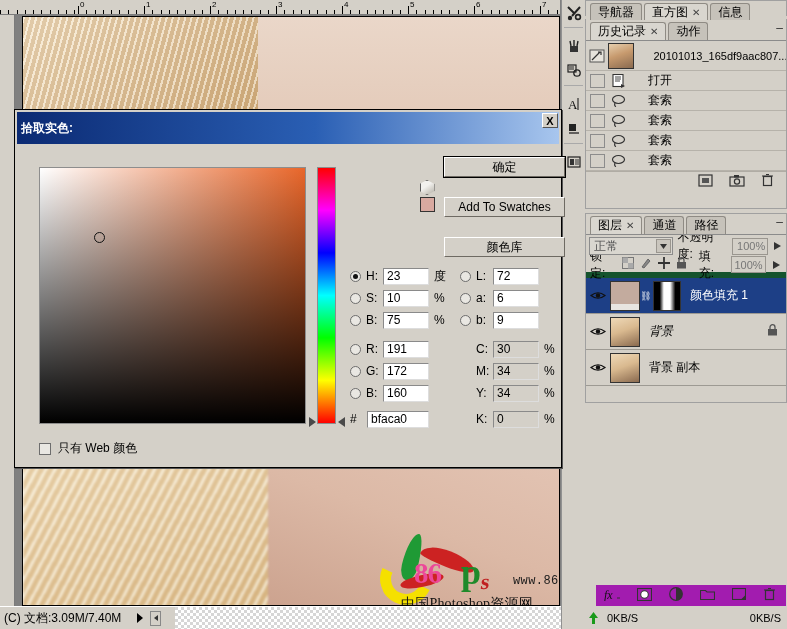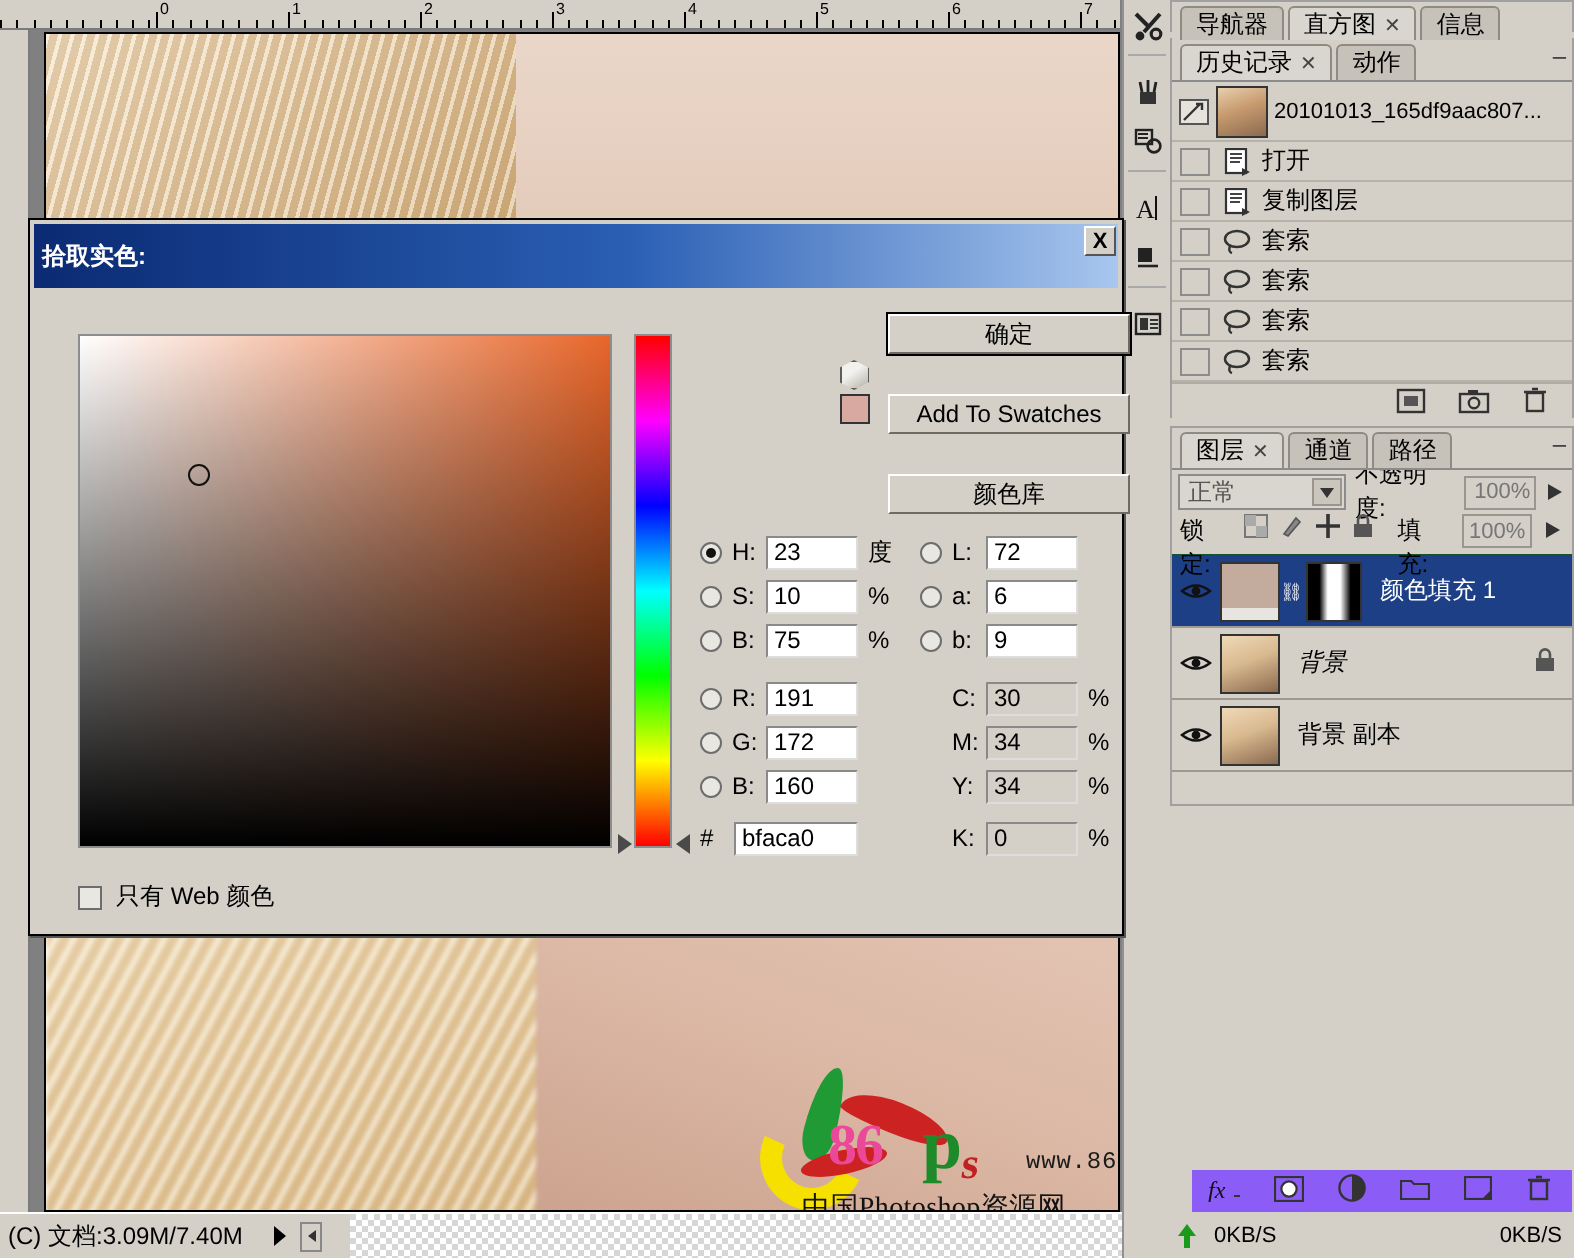--- a/index.html
+++ b/index.html
@@ -182,21 +182,21 @@
   }
   .listrow {
     display:flex; align-items:center; height:20px;
     border-bottom:1px solid #b6b2aa; background:#d4d0c8;
   }
   .listrow .chk {
     width:15px;height:14px;margin:0 4px; background:#d4d0c8;
     border:1px solid #8c8c8c;
   }
   .hicon { width:19px; height:16px; display:flex;align-items:center;justify-content:center;}
-  .hlabel { font-size:12px; padding-left:3px; }
+  .hlabel { font-size:12px; padding-left:20px; }
 
   .panelfooter {
     height:20px; display:flex; align-items:center; justify-content:flex-end;
     gap:16px; padding-right:12px; background:#d4d0c8;
     border-top:1px solid #b0aca4;
   }
 
   .lyr-modebar { display:flex; align-items:center; height:22px; gap:4px; padding:2px 3px; }
   .lyr-select {
     width:86px;height:18px;background:#d9d6cf;border:1px solid #8c8c8c;
@@ -208,22 +208,22 @@
     border:1px solid #9a968f;display:flex;align-items:center;justify-content:center;
   }
   .lyr-op-label { font-size:12px; }
   .lyr-op-val {
     width:37px;height:17px;background:#d4d0c8;border:1px solid #9a968f;
     font-size:11px;display:flex;align-items:center;justify-content:flex-end;
     padding-right:2px;color:#777;
   }
   .spin { width:11px;height:16px;display:flex;align-items:center;justify-content:center;font-size:8px;}
 
-  .lyr-lockbar { display:flex; height:21px; gap:6px; padding:0 4px;
-                 border-bottom:1px solid #14532d; }
+  .lyr-lockbar { display:flex; align-items:center; height:21px; gap:6px; padding:0 4px;
+                 border-bottom:6px solid #14532d; }
   .layerrow {
     display:flex; align-items:center; height:36px;
     border-bottom:1px solid #9d9a93; background:#d4d0c8;
   }
   .layerrow.sel { background:#1d3f86; color:#ffffff; }
   .eyecol { width:24px; display:flex; align-items:center; justify-content:center; }
   .thumb { width:30px;height:30px;border:1px solid #333; }
   .maskthumb { width:28px;height:30px;border:1px solid #333; margin-left:2px;}
   .lyrname { font-size:12px; padding-left:9px; }
   .lyrname.italic { font-style:italic; }
@@ -551,31 +551,20 @@
                 <rect x="1" y="0.5" width="10" height="12" fill="#fff" stroke="#333" stroke-width="1.1"></rect>
                 <path d="M3 3h6M3 5h6M3 7h5" stroke="#444" stroke-width="1"></path>
                 <path d="M9 10 l4 2 l-4 2 z" fill="#333"></path>
               </svg>
             </div>
             <div class="hlabel">打开</div>
           </div>
           <div class="listrow">
             <div class="chk"></div>
             <div class="hicon">
-              <svg width="14" height="14" viewBox="0 0 14 14">
-                <rect x="1" y="0.5" width="10" height="12" fill="#fff" stroke="#333" stroke-width="1.1"></rect>
-                <path d="M3 3h6M3 5h6M3 7h5" stroke="#444" stroke-width="1"></path>
-                <path d="M9 10 l4 2 l-4 2 z" fill="#333"></path>
-              </svg>
-            </div>
-            <div class="hlabel">复制图层</div>
-          </div>
-          <div class="listrow">
-            <div class="chk"></div>
-            <div class="hicon">
               <svg width="16" height="13" viewBox="0 0 16 13">
                 <ellipse cx="7.5" cy="5.5" rx="6" ry="4" fill="none" stroke="#333" stroke-width="1.2"></ellipse>
                 <path d="M4 9 q-1 3 1 3.5" stroke="#333" stroke-width="1.2" fill="none"></path>
               </svg>
             </div>
             <div class="hlabel">套索</div>
           </div>
           <div class="listrow">
             <div class="chk"></div>
             <div class="hicon">
@@ -741,21 +730,21 @@
     <div style="width:16px;display:flex;align-items:center;justify-content:center;">
       <svg width="9" height="12" viewBox="0 0 9 12">
           <path d="M4.5 0 L9 6 H6 V12 H3 V6 H0 Z" fill="#1a9a1a"></path>
         </svg>
     </div>
     <div class="netitem">0KB/S</div>
     <div style="flex:1"></div>
     <div class="netitem">0KB/S</div>
   </div>
 
-  <div style="position:absolute; left:596px; bottom:23px; width:190px; height:21px; background:#8b5cf6;
+  <div style="position:absolute; left:596px; bottom:23px; width:190px; height:21px; background:#a21caf;
               display:flex; align-items:center; gap:17px; padding-left:8px;">
     <span>
       <svg width="16" height="13" viewBox="0 0 16 13">
           <text x="0" y="11" font-size="12" font-style="italic" font-family="Liberation Serif, serif" fill="#111">fx</text>
           <path d="M13 10 l3 0" stroke="#333"></path>
         </svg>
     </span>
     <span>
       <svg width="15" height="13" viewBox="0 0 15 13">
           <rect x="0.5" y="0.5" width="14" height="12" fill="none" stroke="#333" stroke-width="1.1"></rect>

